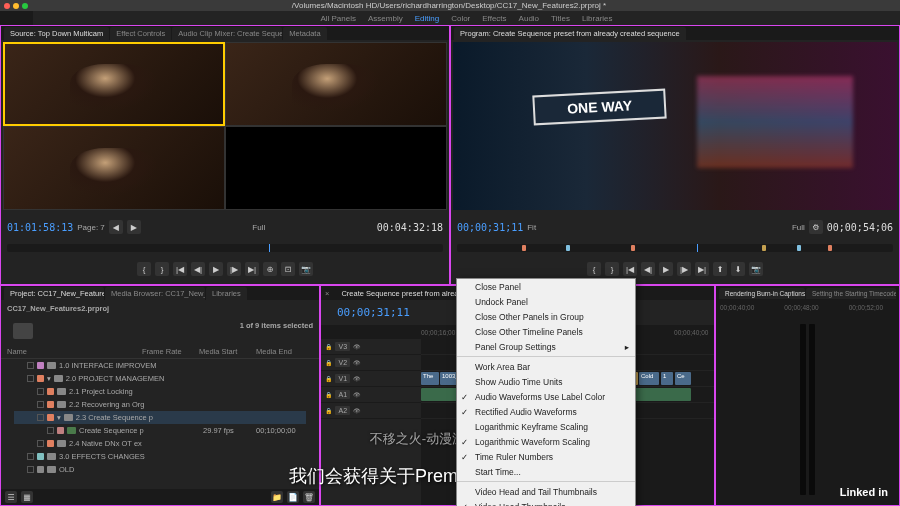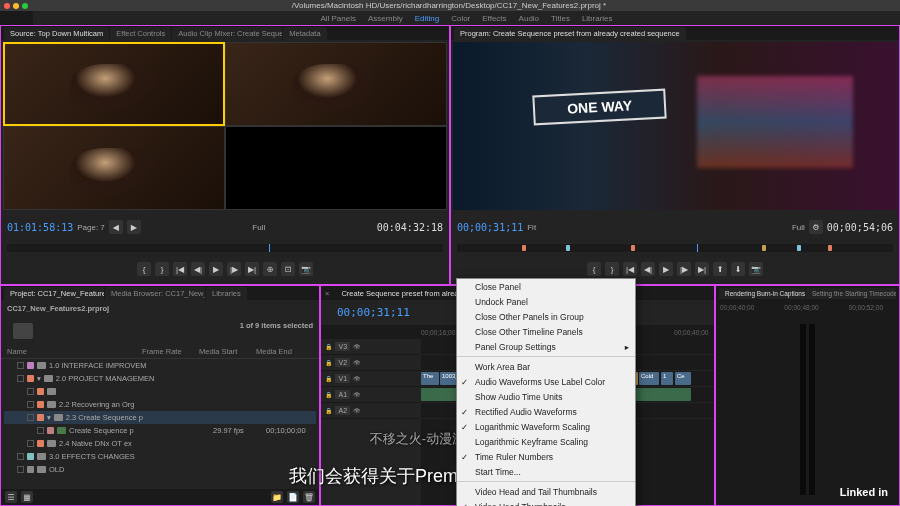--- a/index.html
+++ b/index.html
@@ -38,21 +38,21 @@
 .tbtn { width: 14px; height: 14px; background: #333; border-radius: 2px; display: flex; align-items: center; justify-content: center; color: #ccc; font-size: 8px; }
 .timebar { height: 8px; background: #1a1a1a; margin: 2px 6px; position: relative; border-radius: 2px; }
 .playhead { position: absolute; width: 1px; height: 100%; background: #4a9eff; }
 .marker { position: absolute; width: 4px; height: 6px; border-radius: 1px; top: 1px; }
 .project-panel { width: 320px; display: flex; flex-direction: column; }
 .proj-header { padding: 4px 6px; display: flex; justify-content: space-between; font-size: 7.5px; font-weight: bold; }
 .bin-icon { width: 20px; height: 16px; background: #444; border-radius: 2px; margin: 2px 6px; }
 .proj-cols { display: flex; padding: 2px 6px; font-size: 7.5px; color: #888; border-bottom: 1px solid #333; }
 .col-name { flex: 1; }
 .col-fr, .col-ms, .col-me { width: 57px; }
-.proj-tree { flex: 1; overflow: hidden; padding: 0 3px; }
+.proj-tree { flex: 1; overflow: hidden; padding: 0 13px; }
 .tree-row { display: flex; align-items: center; height: 13px; font-size: 7.5px; gap: 3px; }
 .tree-indent { display: inline-block; }
 .cbox { width: 7px; height: 7px; border: 1px solid #555; }
 .folder-icon { width: 9px; height: 7px; background: #888; border-radius: 1px; }
 .seq-icon { width: 9px; height: 7px; background: #4a7a4a; border-radius: 1px; }
 .label-sw { width: 7px; height: 7px; border-radius: 1px; }
 .timeline-panel { flex: 1; display: flex; flex-direction: column; position: relative; }
 .tl-header { height: 14px; display: flex; align-items: center; padding: 0 4px; font-size: 7.5px; gap: 8px; background: #1a1a1a; }
 .tl-tab { color: #ddd; padding: 2px 4px; }
 .tl-tc { font-family: monospace; color: #4a9eff; font-size: 11px; padding: 2px 8px; }
@@ -238,20 +238,21 @@
             <span class="label-sw" style="background: rgb(224, 128, 96);"></span>
             <span>▾</span>
             <span class="folder-icon"></span>
             <span style="flex: 1 1 0%;">2.0 PROJECT MANAGEMEN</span>
           </div>
           <div class="tree-row">
             <span class="tree-indent" style="width: 20px;"></span>
             <span class="cbox"></span>
             <span class="label-sw" style="background: rgb(224, 128, 96);"></span>
             <span class="folder-icon"></span>
+            <span style="flex: 1 1 0%;">2.1 Project Locking</span>
           </div>
           <div class="tree-row">
             <span class="tree-indent" style="width: 20px;"></span>
             <span class="cbox"></span>
             <span class="label-sw" style="background: rgb(224, 128, 96);"></span>
             <span class="folder-icon"></span>
             <span style="flex: 1 1 0%;">2.2 Recovering an Org</span>
           </div>
           <div class="tree-row" style="background: rgb(42, 58, 74);">
             <span class="tree-indent" style="width: 20px;"></span>
@@ -386,25 +387,25 @@
 </div>
 
 <div class="context-menu" id="ctx-menu">
     <div class="cm-item">Close Panel</div>
     <div class="cm-item">Undock Panel</div>
     <div class="cm-item">Close Other Panels in Group</div>
     <div class="cm-item">Close Other Timeline Panels</div>
     <div class="cm-item cm-sub">Panel Group Settings</div>
     <div class="cm-sep"></div>
     <div class="cm-item">Work Area Bar</div>
+    <div class="cm-item">Show Audio Time Units</div>
     <div class="cm-item cm-check">Audio Waveforms Use Label Color</div>
-    <div class="cm-item">Show Audio Time Units</div>
     <div class="cm-item cm-check">Rectified Audio Waveforms</div>
+    <div class="cm-item">Logarithmic Keyframe Scaling</div>
     <div class="cm-item cm-check">Logarithmic Waveform Scaling</div>
-    <div class="cm-item">Logarithmic Keyframe Scaling</div>
     <div class="cm-item cm-check">Time Ruler Numbers</div>
     <div class="cm-item">Start Time...</div>
     <div class="cm-sep"></div>
     <div class="cm-item">Video Head and Tail Thumbnails</div>
     <div class="cm-item cm-check">Video Head Thumbnails</div>
   </div>
 
 <div class="watermark">不移之火-动漫游戏美术资源</div>
 <div class="subtitle">我们会获得关于Premiere Pro的扩展培训</div>
 <div class="linkedin">Linked in</div>

